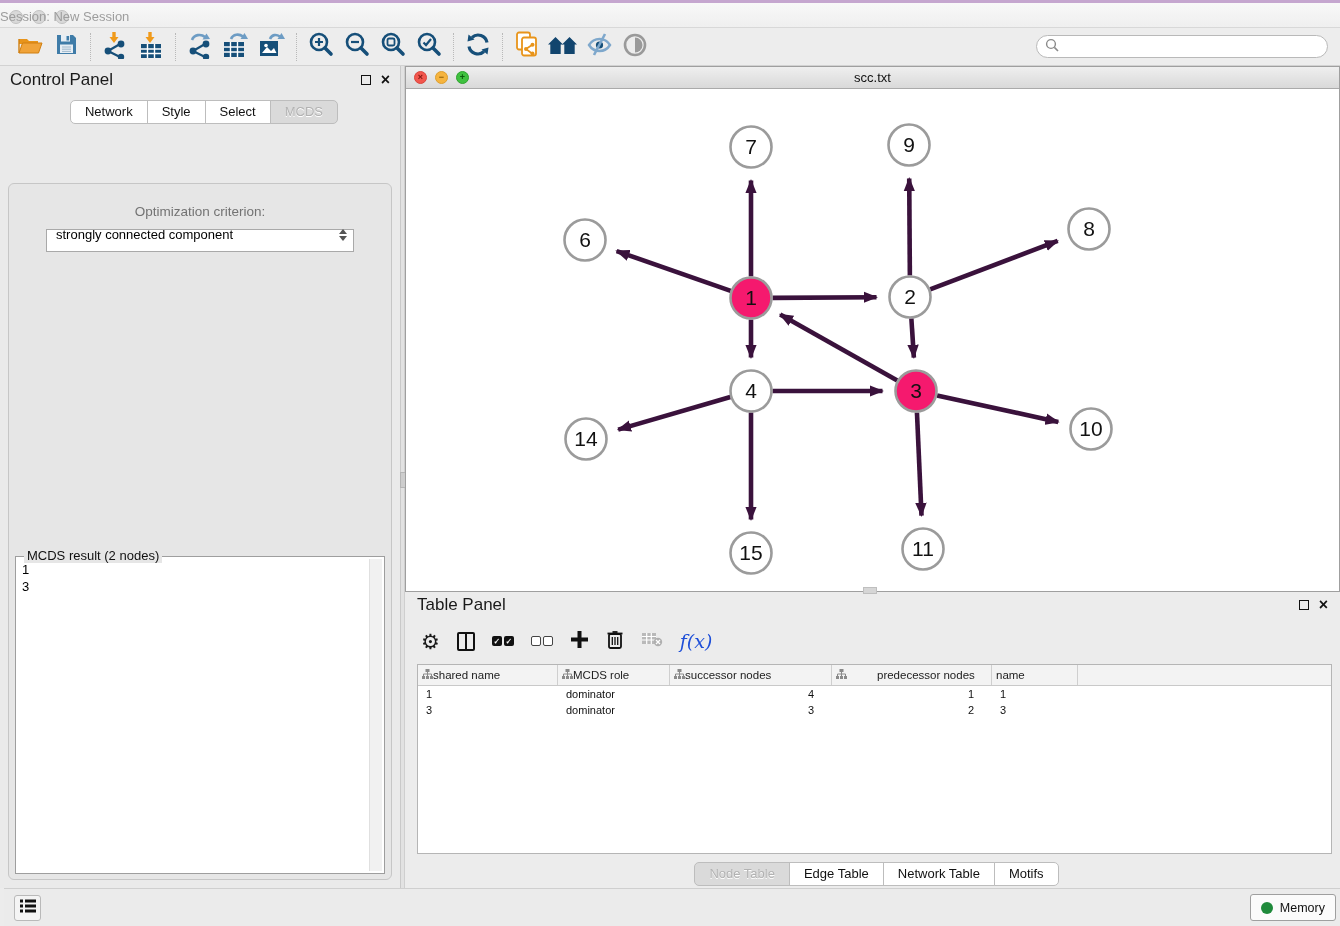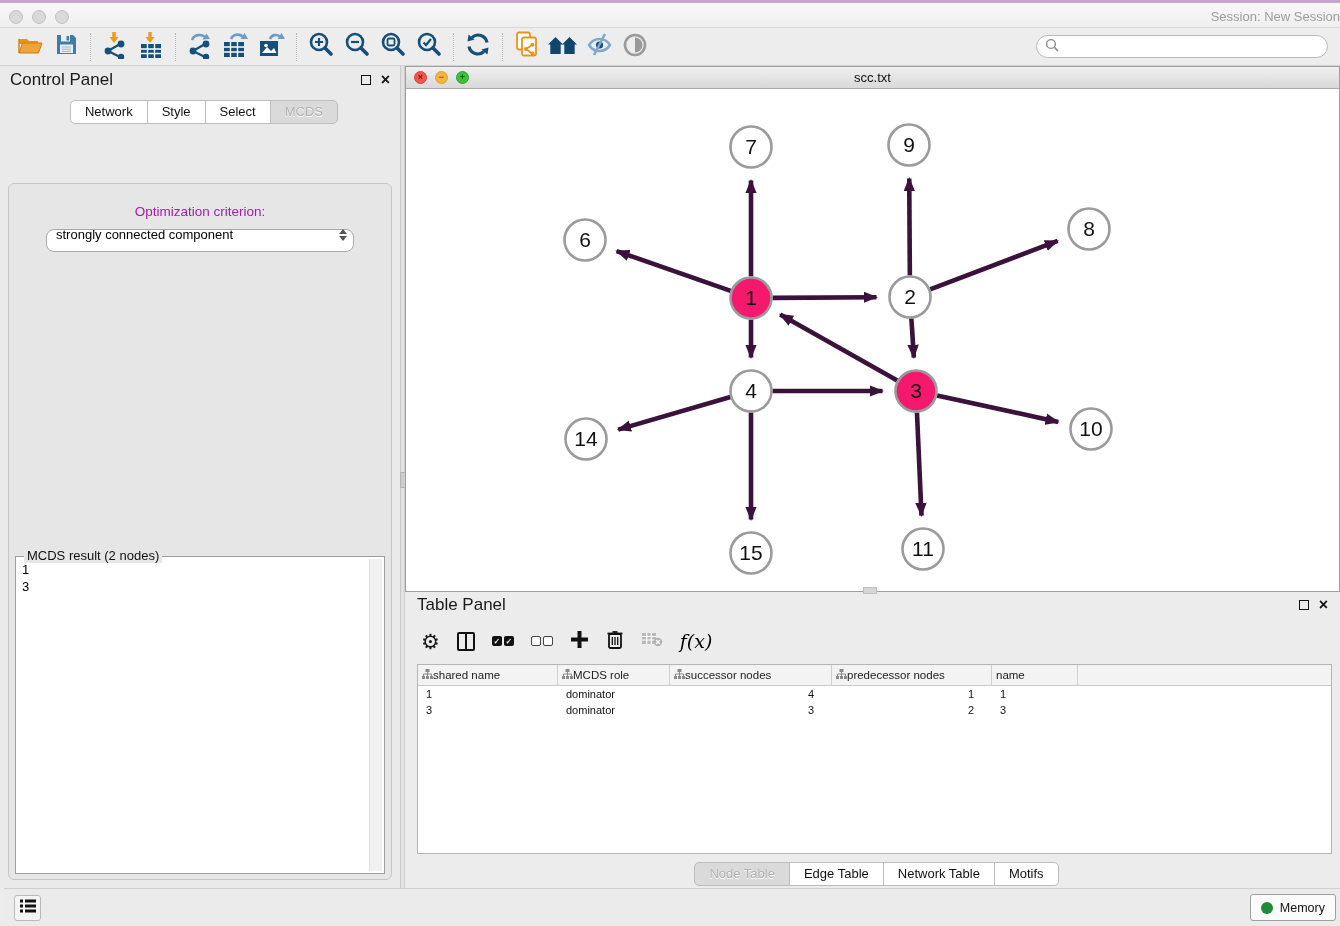--- a/index.html
+++ b/index.html
@@ -5,21 +5,21 @@
   * { box-sizing: border-box; }
   body { margin:0; font-family:"Liberation Sans", sans-serif; background:#555; }
   .app { position:relative; width:1340px; height:926px; background:#ececec; overflow:hidden; }
 
   
   .titlebar { position:absolute; left:0; top:0; width:100%; height:28px;
     background:linear-gradient(#f8f8f8,#efefef); border-top:3px solid #c5a6cf;
     border-bottom:1px solid #d8d8d8; }
   .traffic-inactive { position:absolute; left:9px; top:7px; display:flex; gap:9px; }
   .traffic-inactive .dot { width:14px; height:14px; border-radius:50%; background:#d9d9d9; border:1px solid #c2c2c2; }
-  .win-title { position:absolute; left:0; right:0; top:6px; text-align:right; font-size:13px; color:#9d9d9d; }
+  .win-title { position:absolute; left:0; right:0; top:6px; text-align:left; font-size:13px; color:#9d9d9d; }
 
   
   .toolbar { position:absolute; left:0; top:28px; width:100%; height:38px; background:#ededed;
     border-bottom:1px solid #d2d2d2; display:flex; align-items:center; padding:0 12px; }
   .tbtn { width:36px; height:32px; display:flex; align-items:center; justify-content:center; cursor:pointer; }
   .tsep { width:1px; height:28px; border-left:1px dotted #b9b9b9; margin:0 6px; }
   .searchbox { margin-left:auto; width:292px; height:23px; background:#fff; border:1px solid #b9b9b9;
     border-radius:12px; display:flex; align-items:center; padding:0 8px; gap:4px; }
   .searchbox input { border:none; outline:none; flex:1; font-size:12px; background:transparent; font-family:"Liberation Sans",sans-serif; }
 
@@ -29,23 +29,23 @@
   .panel-title { font-size:17px; color:#1a1a1a; flex:1; }
   .float-icon { width:10px; height:10px; border:1.6px solid #111; margin-right:10px; cursor:pointer; }
   .close-icon { font-size:16px; font-weight:bold; color:#111; line-height:10px; cursor:pointer; }
   .cp-tabs { position:relative; z-index:2; display:flex; justify-content:center; margin-top:6px; }
   .tab { padding:3px 14px 4px; font-size:13px; background:#fff; border:1px solid #bdbdbd; margin-left:-1px; cursor:pointer; color:#111; }
   .tab:first-child { border-radius:5px 0 0 5px; margin-left:8px; }
   .tab:last-child { border-radius:0 5px 5px 0; }
   .tab.active { background:#dadada; color:#b2b2b2; text-shadow:0 1px 0 #fff; }
   .cp-content { position:absolute; left:8px; right:8px; top:117px; bottom:8px;
     background:#e6e6e6; border:1px solid #c6c6c6; border-radius:6px; }
-  .opt-label { text-align:center; margin-top:20px; font-size:13.5px; color:#a21caf; }
+  .opt-label { text-align:center; margin-top:20px; font-size:13.5px; color:#737373; }
   .dropdown { width:308px; height:23px; margin:10px auto 0; background:#fff; border:1px solid #a9a9a9;
-    border-radius:8px; display:flex; align-items:center; padding:0 6px 12px 9px; font-size:13px; cursor:pointer; }
+    border-radius:0; display:flex; align-items:center; padding:0 6px 12px 9px; font-size:13px; cursor:pointer; }
   .dropdown .dd-label { flex:1; }
   .spinner { display:flex; flex-direction:column; gap:2px; align-items:center; }
   .spinner .up { width:0; height:0; border-left:4px solid transparent; border-right:4px solid transparent; border-bottom:5px solid #555; }
   .spinner .down { width:0; height:0; border-left:4px solid transparent; border-right:4px solid transparent; border-top:5px solid #555; }
   .btn-row { display:flex; justify-content:center; gap:16px; margin-top:12px; }
   .btn { background:#fff; border:1px solid #acacac; border-radius:4px; padding:3px 14px; font-size:13px; cursor:pointer; color:#111; }
   .result-box { position:absolute; left:6px; right:6px; top:372px; bottom:5px; border:1px solid #9e9e9e; background:#fff; }
   .result-legend { position:absolute; top:-9px; left:8px; background:#e6e6e6; padding:0 3px; font-size:13px; color:#111; }
   .result-text { position:absolute; inset:2px 16px 2px 2px; font-size:13px; line-height:17px; padding:2px 4px; overflow:hidden; }
   .result-scroll { position:absolute; top:2px; right:2px; bottom:2px; width:13px; background:#f1f1f1; border-left:1px solid #e0e0e0; }
@@ -74,21 +74,21 @@
   .tp-header { height:26px; display:flex; align-items:center; padding:0 12px; }
   .tp-toolbar { display:flex; align-items:center; gap:17px; padding:6px 0 0 16px; height:40px; }
   .ticon { display:flex; align-items:center; justify-content:center; cursor:pointer; }
   .gear-glyph { font-size:21px; color:#1a1a1a; line-height:1; }
   .cols-glyph { width:18px; height:19px; border:2px solid #111; border-radius:2px; position:relative; }
   .cols-glyph::after { content:""; position:absolute; left:6px; top:0; bottom:0; width:2px; background:#111; }
   .chk-pair { display:flex; gap:2px; }
   .chk { width:10px; height:10px; border-radius:2px; background:#111; color:#fff; font-size:8px; font-weight:bold;
     display:flex; align-items:center; justify-content:center; }
   .unchk { width:10px; height:10px; border-radius:2px; border:1.5px solid #444; background:#fff; }
-  .fx-glyph { font-family:"DejaVu Serif", serif; font-style:italic; font-size:19px; color:#000000; }
+  .fx-glyph { font-family:"DejaVu Serif", serif; font-style:italic; font-size:19px; color:#1d4ed8; }
   .tbl-wrap { position:absolute; left:12px; right:8px; top:72px; bottom:34px; background:#fff; border:1px solid #b5b5b5; overflow:hidden; }
   .tbl-headrow { display:flex; height:21px; background:#f3f3f3; border-bottom:1px solid #c9c9c9; }
   .tbl-hcell { display:flex; align-items:center; border-right:1px solid #cfcfcf; font-size:11.5px; color:#222; padding:0 4px; }
   .tbl-hcell .hlabel { flex:1; text-align:left; }
   .tbl-row { display:flex; height:16px; align-items:center; }
   .tbl-cell { font-size:11px; color:#111; overflow:hidden; white-space:nowrap; }
   .tbl-tabs { position:absolute; left:0; right:0; bottom:2px; display:flex; justify-content:center; }
 
   
   .statusbar { position:absolute; left:4px; bottom:0; width:100%; height:38px; background:#ebebeb; border-top:1px solid #cfcfcf; }
@@ -423,21 +423,21 @@
           <div class="tbl-hcell" style="width: 162px;">
             <span><svg width="11" height="11" viewBox="0 0 11 11">
                 <rect x="3.5" y="0" width="4" height="3" fill="#8a8a8a"></rect>
                 <path d="M5.5 3v2M1.5 5h8M1.5 5v2M5.5 5v2M9.5 5v2" stroke="#8a8a8a" stroke-width="1"></path>
                 <rect x="0" y="7" width="3" height="3" fill="#8a8a8a"></rect>
                 <rect x="4" y="7" width="3" height="3" fill="#8a8a8a"></rect>
                 <rect x="8" y="7" width="3" height="3" fill="#8a8a8a"></rect>
               </svg></span>
             <span class="hlabel">successor nodes</span>
           </div>
-          <div class="tbl-hcell" style="width: 160px;">
+          <div class="tbl-hcell" style="width: 160px; gap: 30px;">
             <span><svg width="11" height="11" viewBox="0 0 11 11">
                 <rect x="3.5" y="0" width="4" height="3" fill="#8a8a8a"></rect>
                 <path d="M5.5 3v2M1.5 5h8M1.5 5v2M5.5 5v2M9.5 5v2" stroke="#8a8a8a" stroke-width="1"></path>
                 <rect x="0" y="7" width="3" height="3" fill="#8a8a8a"></rect>
                 <rect x="4" y="7" width="3" height="3" fill="#8a8a8a"></rect>
                 <rect x="8" y="7" width="3" height="3" fill="#8a8a8a"></rect>
               </svg></span>
             <span class="hlabel">predecessor nodes</span>
           </div>
           <div class="tbl-hcell" style="width: 86px;">

